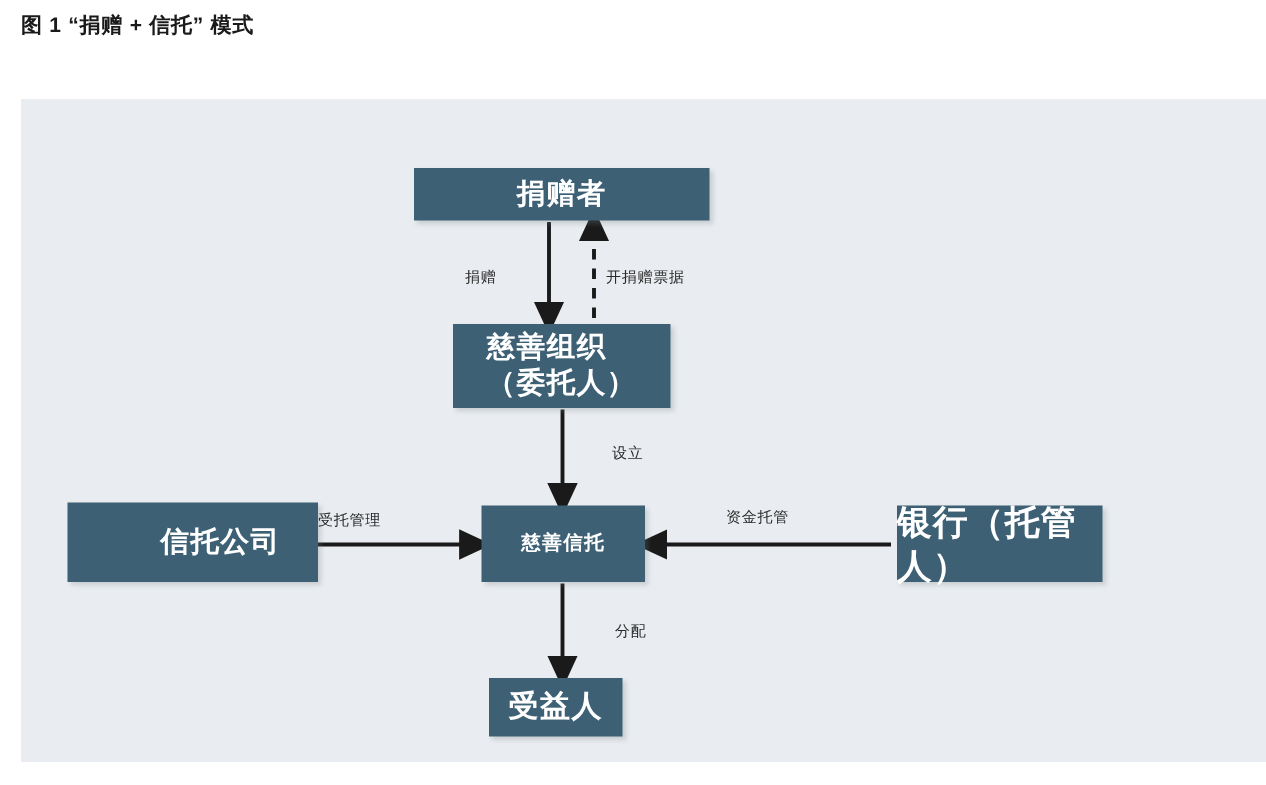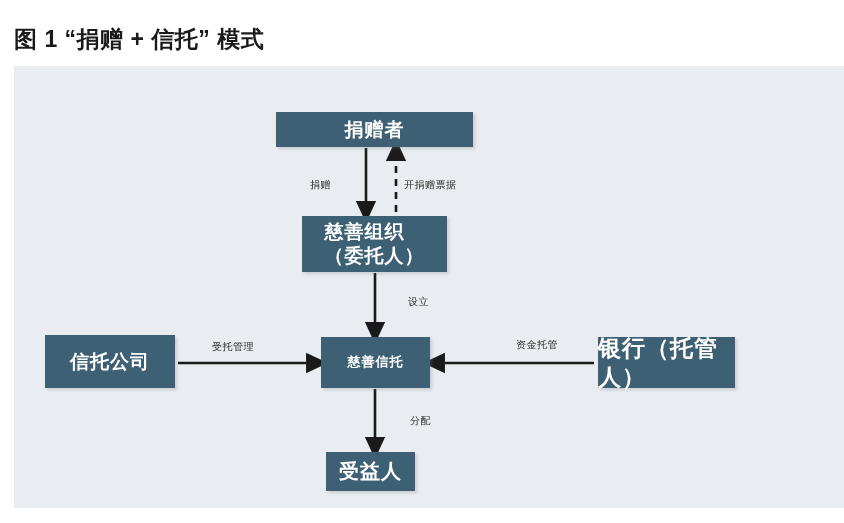--- a/index.html
+++ b/index.html
@@ -12,22 +12,22 @@
     background: #ffffff;
     font-family: "Liberation Sans", "DejaVu Sans", sans-serif;
     overflow: hidden;
     position: relative;
   }
 
   
   #figure-title {
     position: absolute;
     left: 14px;
-    top: 24px;
-    font-size: 23px;
+    top: 8px;
+    font-size: 14px;
     font-weight: bold;
     color: #1a1a1a;
     letter-spacing: 0.5px;
     white-space: nowrap;
     text-align: center;
   }
 
   
   #diagram-panel {
     position: absolute;
@@ -48,21 +48,21 @@
     align-items: center;
     justify-content: center;
     line-height: 1.25;
     letter-spacing: 1px;
     box-shadow: 2px 2px 3px rgba(120,130,140,0.28);
   }
   .node .line { display: block; }
 
   #node-donor      { left: 262px; top: 46px;  width: 197px; height: 35px; font-size: 19px; }
   #node-charity    { left: 288px; top: 150px; width: 145px; height: 56px; font-size: 19px; }
-  #node-trustco    { left: 31px;  top: 269px; width: 130px; height: 53px; font-size: 19px; }
+  #node-trustco    { left: 31px;  top: 269px; width: 130px; height: 53px; font-size: 19px; padding-left: 37px; }
   #node-trust      { left: 307px; top: 271px; width: 109px; height: 51px; font-size: 13px; }
   #node-bank       { left: 584px; top: 271px; width: 137px; height: 51px; font-size: 23px; }
   #node-beneficiary{ left: 312px; top: 386px; width: 89px; height: 39px; font-size: 20px; }
 
   
   #arrow-layer {
     position: absolute;
     left: 0;
     top: 0;
     width: 830px;
@@ -75,21 +75,21 @@
     position: absolute;
     font-size: 10px;
     color: #2a2a2a;
     white-space: nowrap;
     letter-spacing: 0.5px;
   }
   #label-donate      { left: 296px; top: 112px; }
   #label-receipt     { left: 390px; top: 112px; }
   #label-establish   { left: 394px; top: 229px; }
   #label-manage      { left: 198px; top: 274px; }
-  #label-custody     { left: 470px; top: 272px; margin-left: 32px; }
+  #label-custody     { left: 470px; top: 272px; }
   #label-distribute  { left: 396px; top: 348px; }
 </style>
 </head>
 <body>
 
 <div id="figure-title">图 1 “捐赠 + 信托” 模式</div>
 
 <div id="diagram-panel">
 
   <svg id="arrow-layer" viewBox="0 0 830 442" width="830" height="442">

